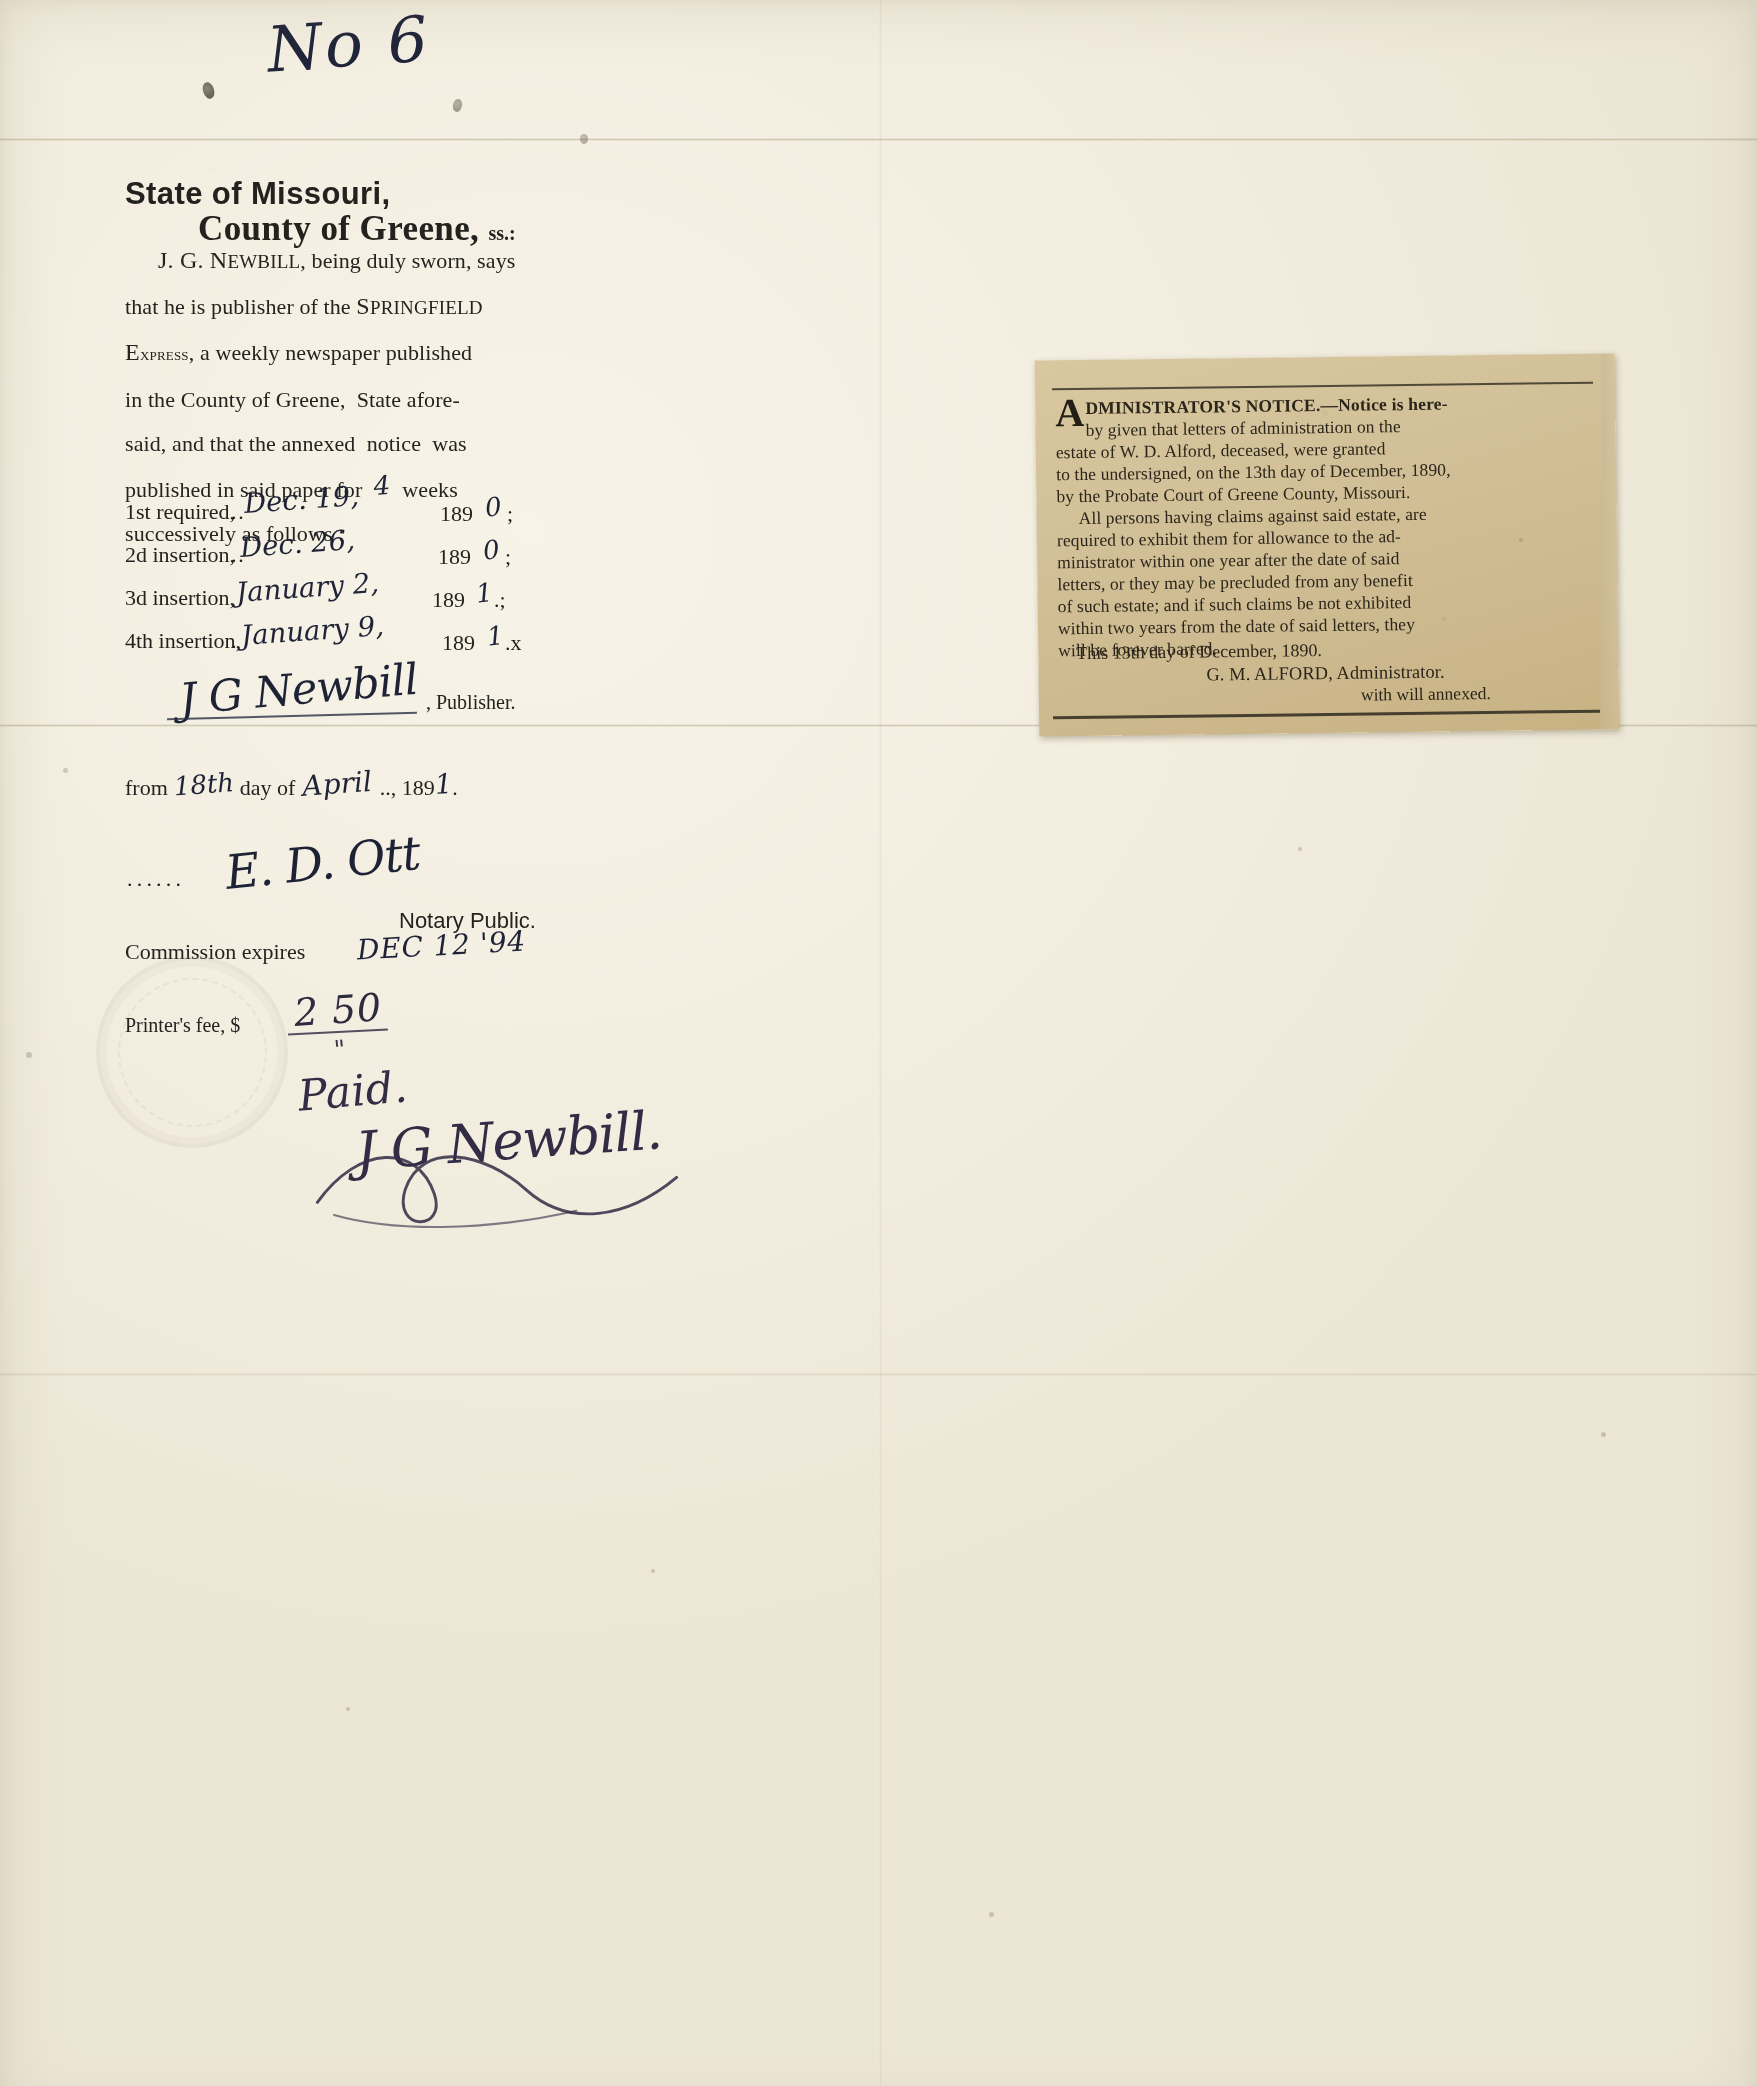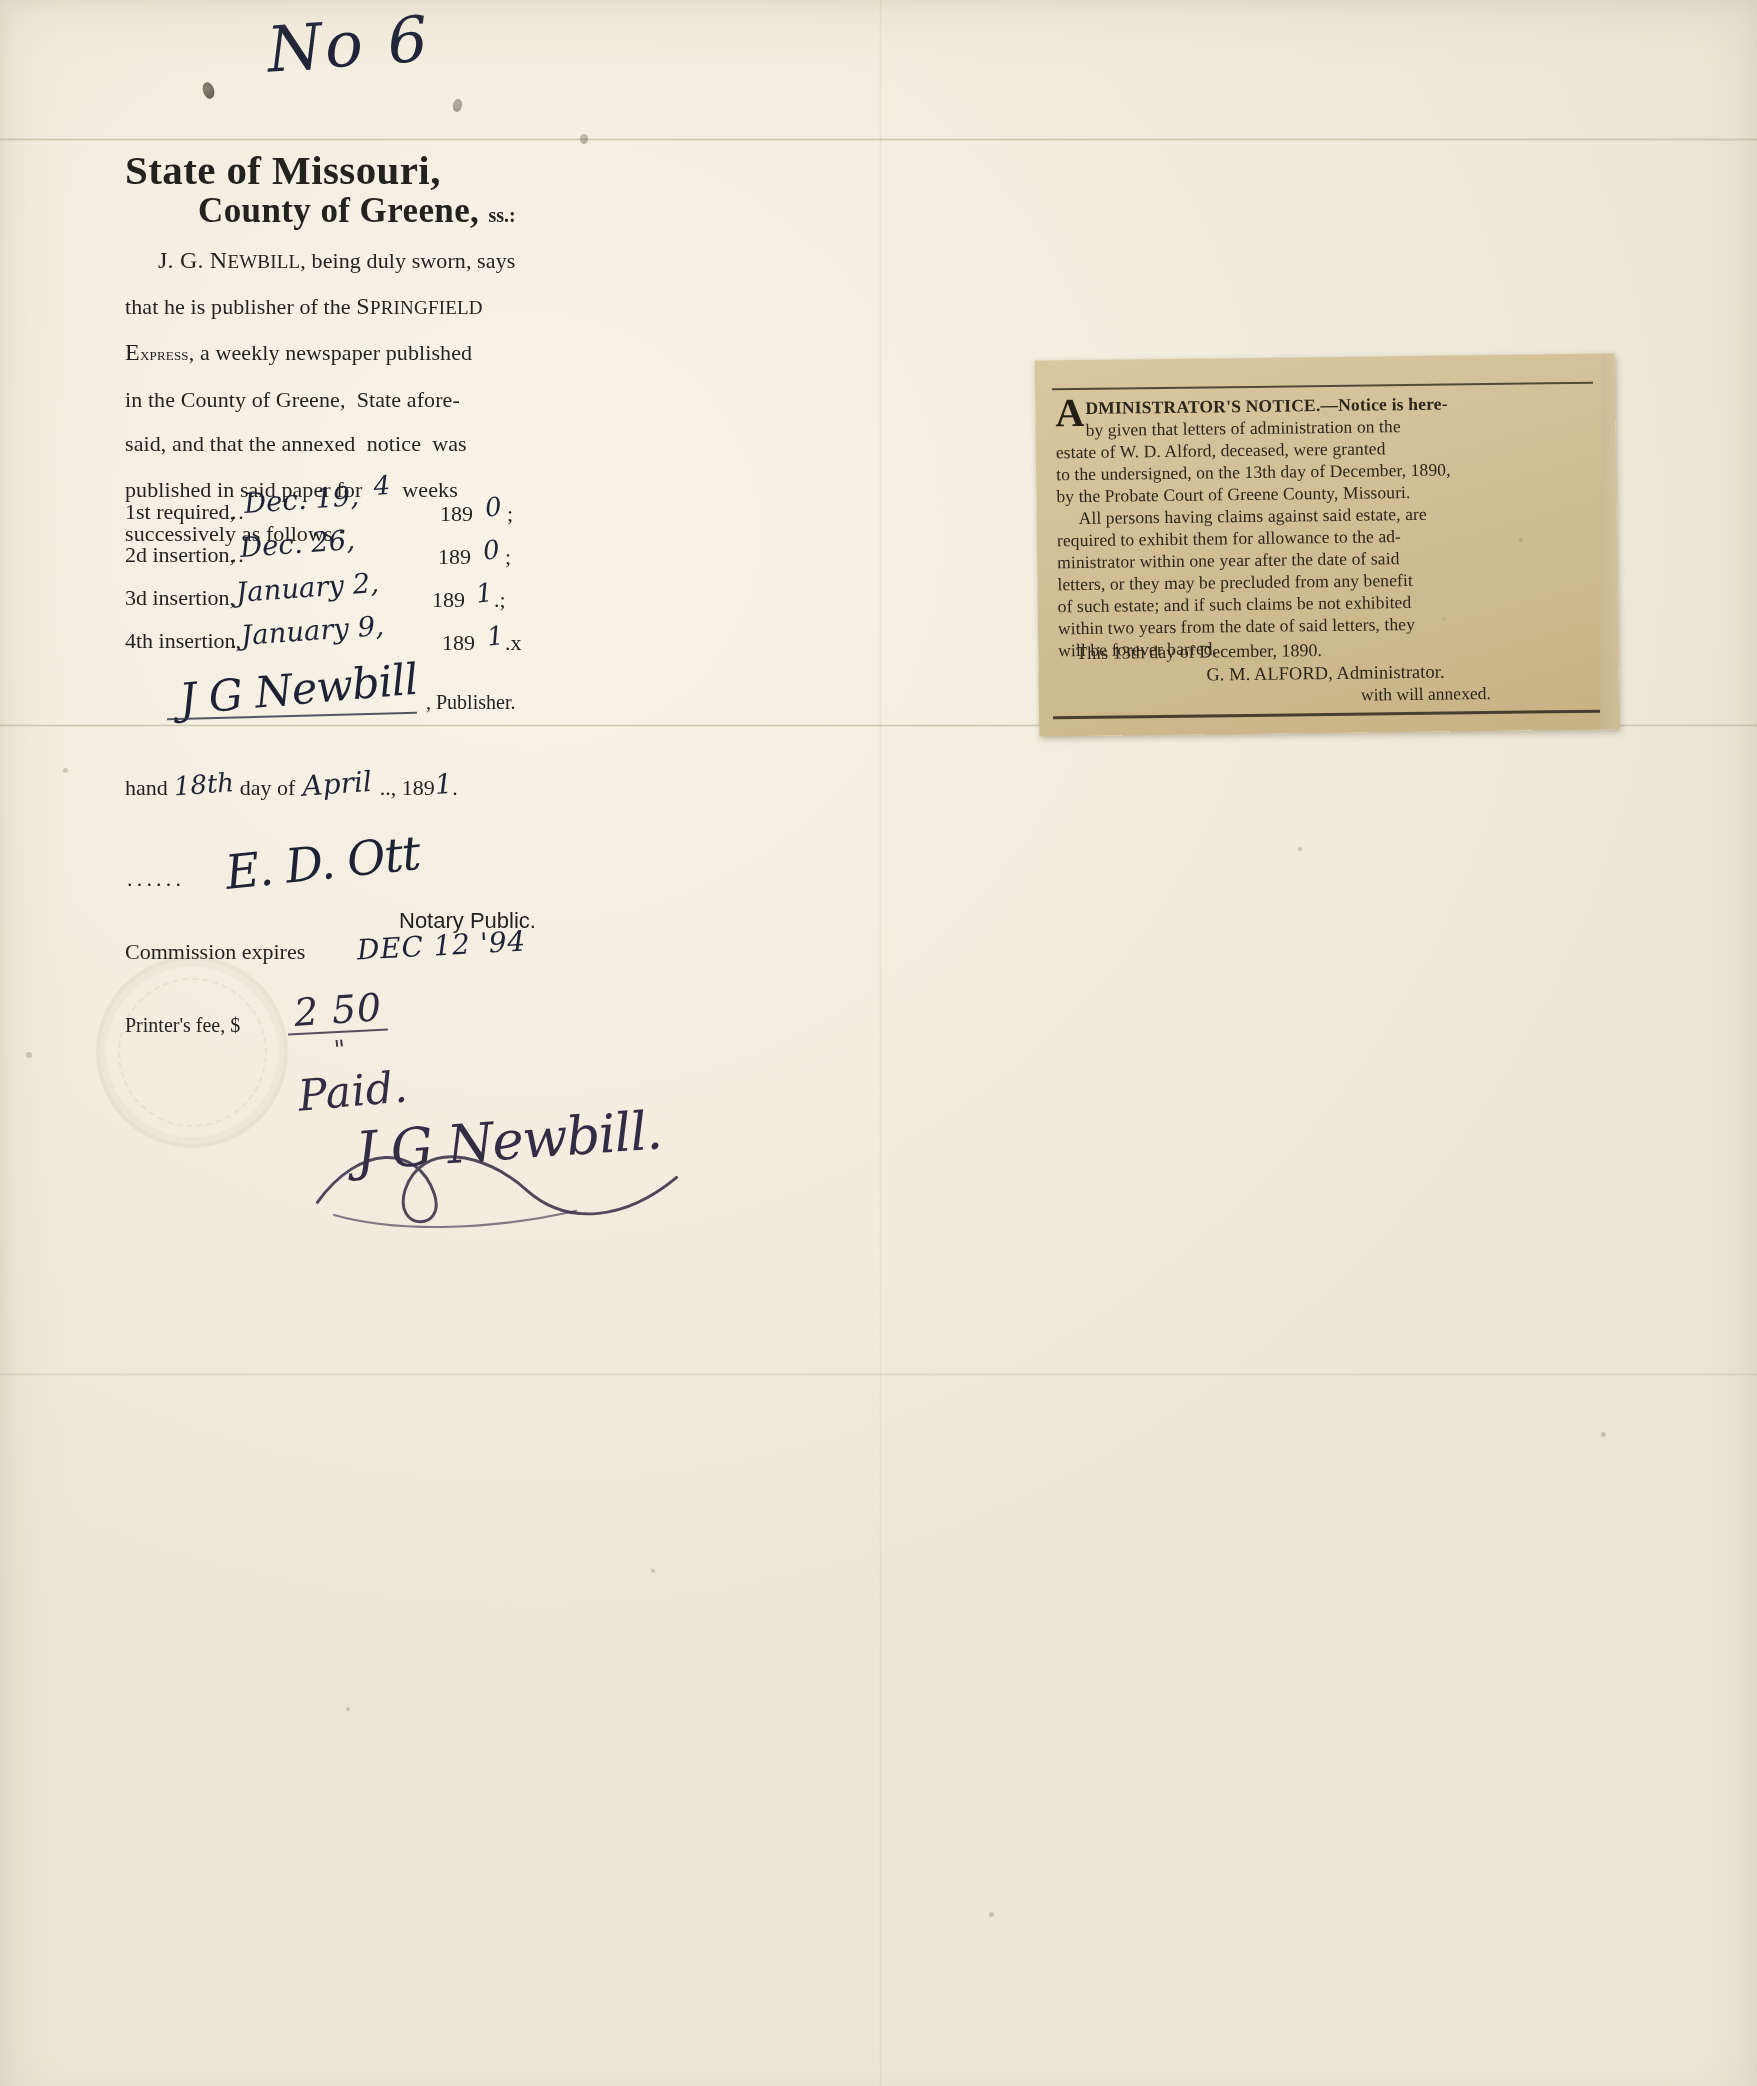--- a/index.html
+++ b/index.html
@@ -84,26 +84,27 @@
   #punch-3 { left: 580px; top: 134px; width: 7.5px; height: 10px; opacity:.35; }
 
   
   #heading-block {
     position: absolute;
     left: 125px;
     top: 148px;
     width: 584px;
   }
   .head-line-1 {
-    font-family: Liberation Serif, serif;
+    font-family: Liberation Sans, sans-serif;
     font-weight: bold;
-    font-size: 41px;
+    font-size: 31px;
     letter-spacing: 0.4px;
     color: #23221e;
     line-height: 1.08;
+    margin-top: 29px;
   }
   .head-line-2 {
     font-family: "Liberation Serif", serif;
     font-weight: bold;
     font-size: 35px;
     letter-spacing: 0.4px;
     color: #23221e;
     margin-left: 73px;
     line-height: 1.08;
   }
@@ -548,21 +549,21 @@
       <span class="ins-yeardigit" style="left:362px;top:-6.7px">1</span>
       <span class="ins-semi" style="left:380px;top:1.7px">.x</span>
     </div>
   </div>
 
   <div id="publisher-sig">J G Newbill</div>
   <div id="publisher-sig-rule"></div>
   <div id="publisher-label">, Publisher.</div>
 
   <div id="sworn-block">
-    <span class="ln"><span>hand</span><span class="h-inline" style="padding:0 5.8px">18th</span><span>day of</span><span class="h-inline" style="padding:0 7.5px;font-size:28px">April</span><span>..,</span>&nbsp;<span>189</span><span class="h-inline" style="font-size:27.5px">1</span><span>.</span></span>
+    <span class="ln"><span>from</span><span class="h-inline" style="padding:0 5.8px">18th</span><span>day of</span><span class="h-inline" style="padding:0 7.5px;font-size:28px">April</span><span>..,</span>&nbsp;<span>189</span><span class="h-inline" style="font-size:27.5px">1</span><span>.</span></span>
   </div>
 
   <div id="notary-dots">......</div>
   <div id="notary-sig">E. D. Ott</div>
   <div id="notary-public-label">Notary Public.</div>
 
   <div id="commission-line">Commission expires</div>
   <div id="commission-date">DEC 12 '94</div>
 
   <div id="notary-seal-ghost"></div>

